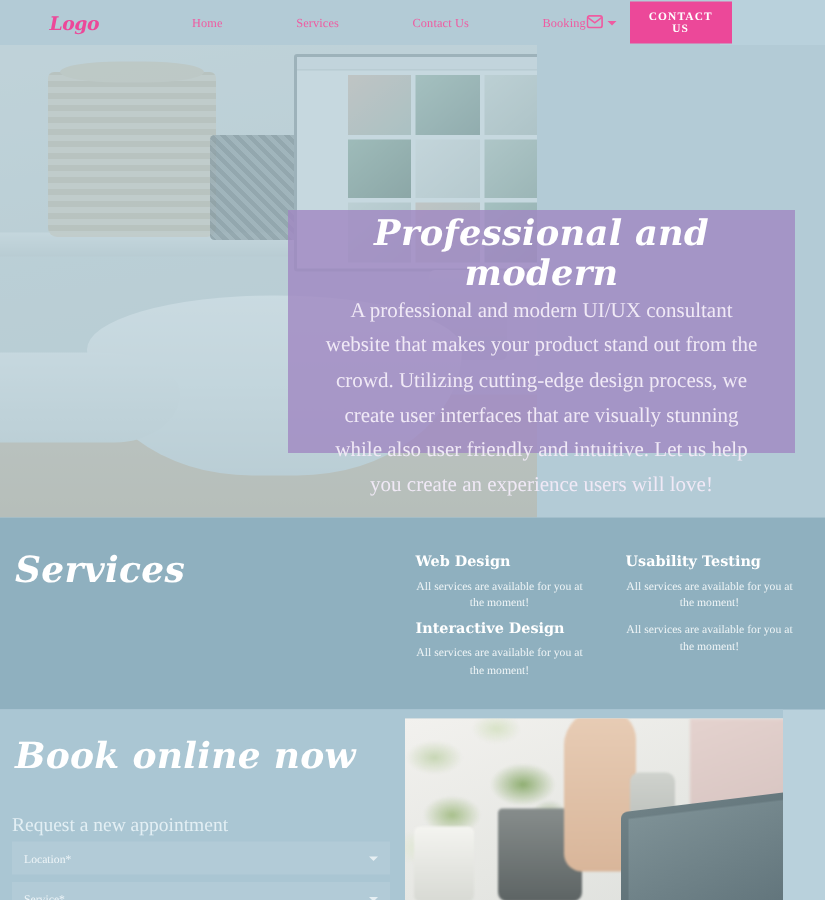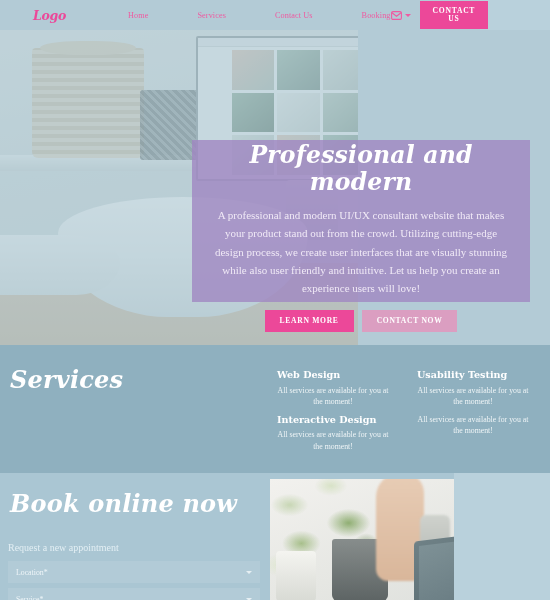--- a/index.html
+++ b/index.html
@@ -219,23 +219,22 @@
     font-family: "DejaVu Serif", serif;
     font-style: italic;
     font-weight: 700;
     font-size: 23.5px;
     color: #ffffff;
     letter-spacing: 0.2px;
     line-height: 1.15;
   }
 
   .hero-body {
-    margin-top: 10px;
-    font-family: "Liberation Serif", serif;
-    font-size: 11px;
+    font-family: "Liberation Serif", serif;
+    font-size: 14px;
     line-height: 1.66;
     color: #f0e9f6;
     padding: 0 5px;
   }
 
   .hero-btns {
     margin-top: 13px;
     display: flex;
     justify-content: center;
     gap: 8px;
@@ -313,21 +312,21 @@
     color: #eef4f6;
     margin-bottom: 6px;
     max-width: 112px;
     text-align: center;
   }
 
   
   .booking {
     position: absolute;
     top: 473px; left: 0;
-    width: 454px;
+    width: 522px;
     height: 127px;
     background: #aac6d3;
     overflow: hidden;
   }
 
   .booking-left {
     position: absolute;
     left: 0; top: 0;
     width: 268px; height: 127px;
   }
@@ -340,21 +339,21 @@
     font-weight: 700;
     font-size: 24px;
     color: #ffffff;
     letter-spacing: 0.2px;
   }
 
   .booking-sub {
     position: absolute;
     left: 8px; top: 69px;
     font-family: "Liberation Serif", serif;
-    font-size: 10px;
+    font-size: 13px;
     color: #e3eff4;
   }
 
   .field {
     position: absolute;
     left: 8px;
     width: 252px;
     height: 22px;
     background: rgba(255,255,255,0.10);
     display: flex;

